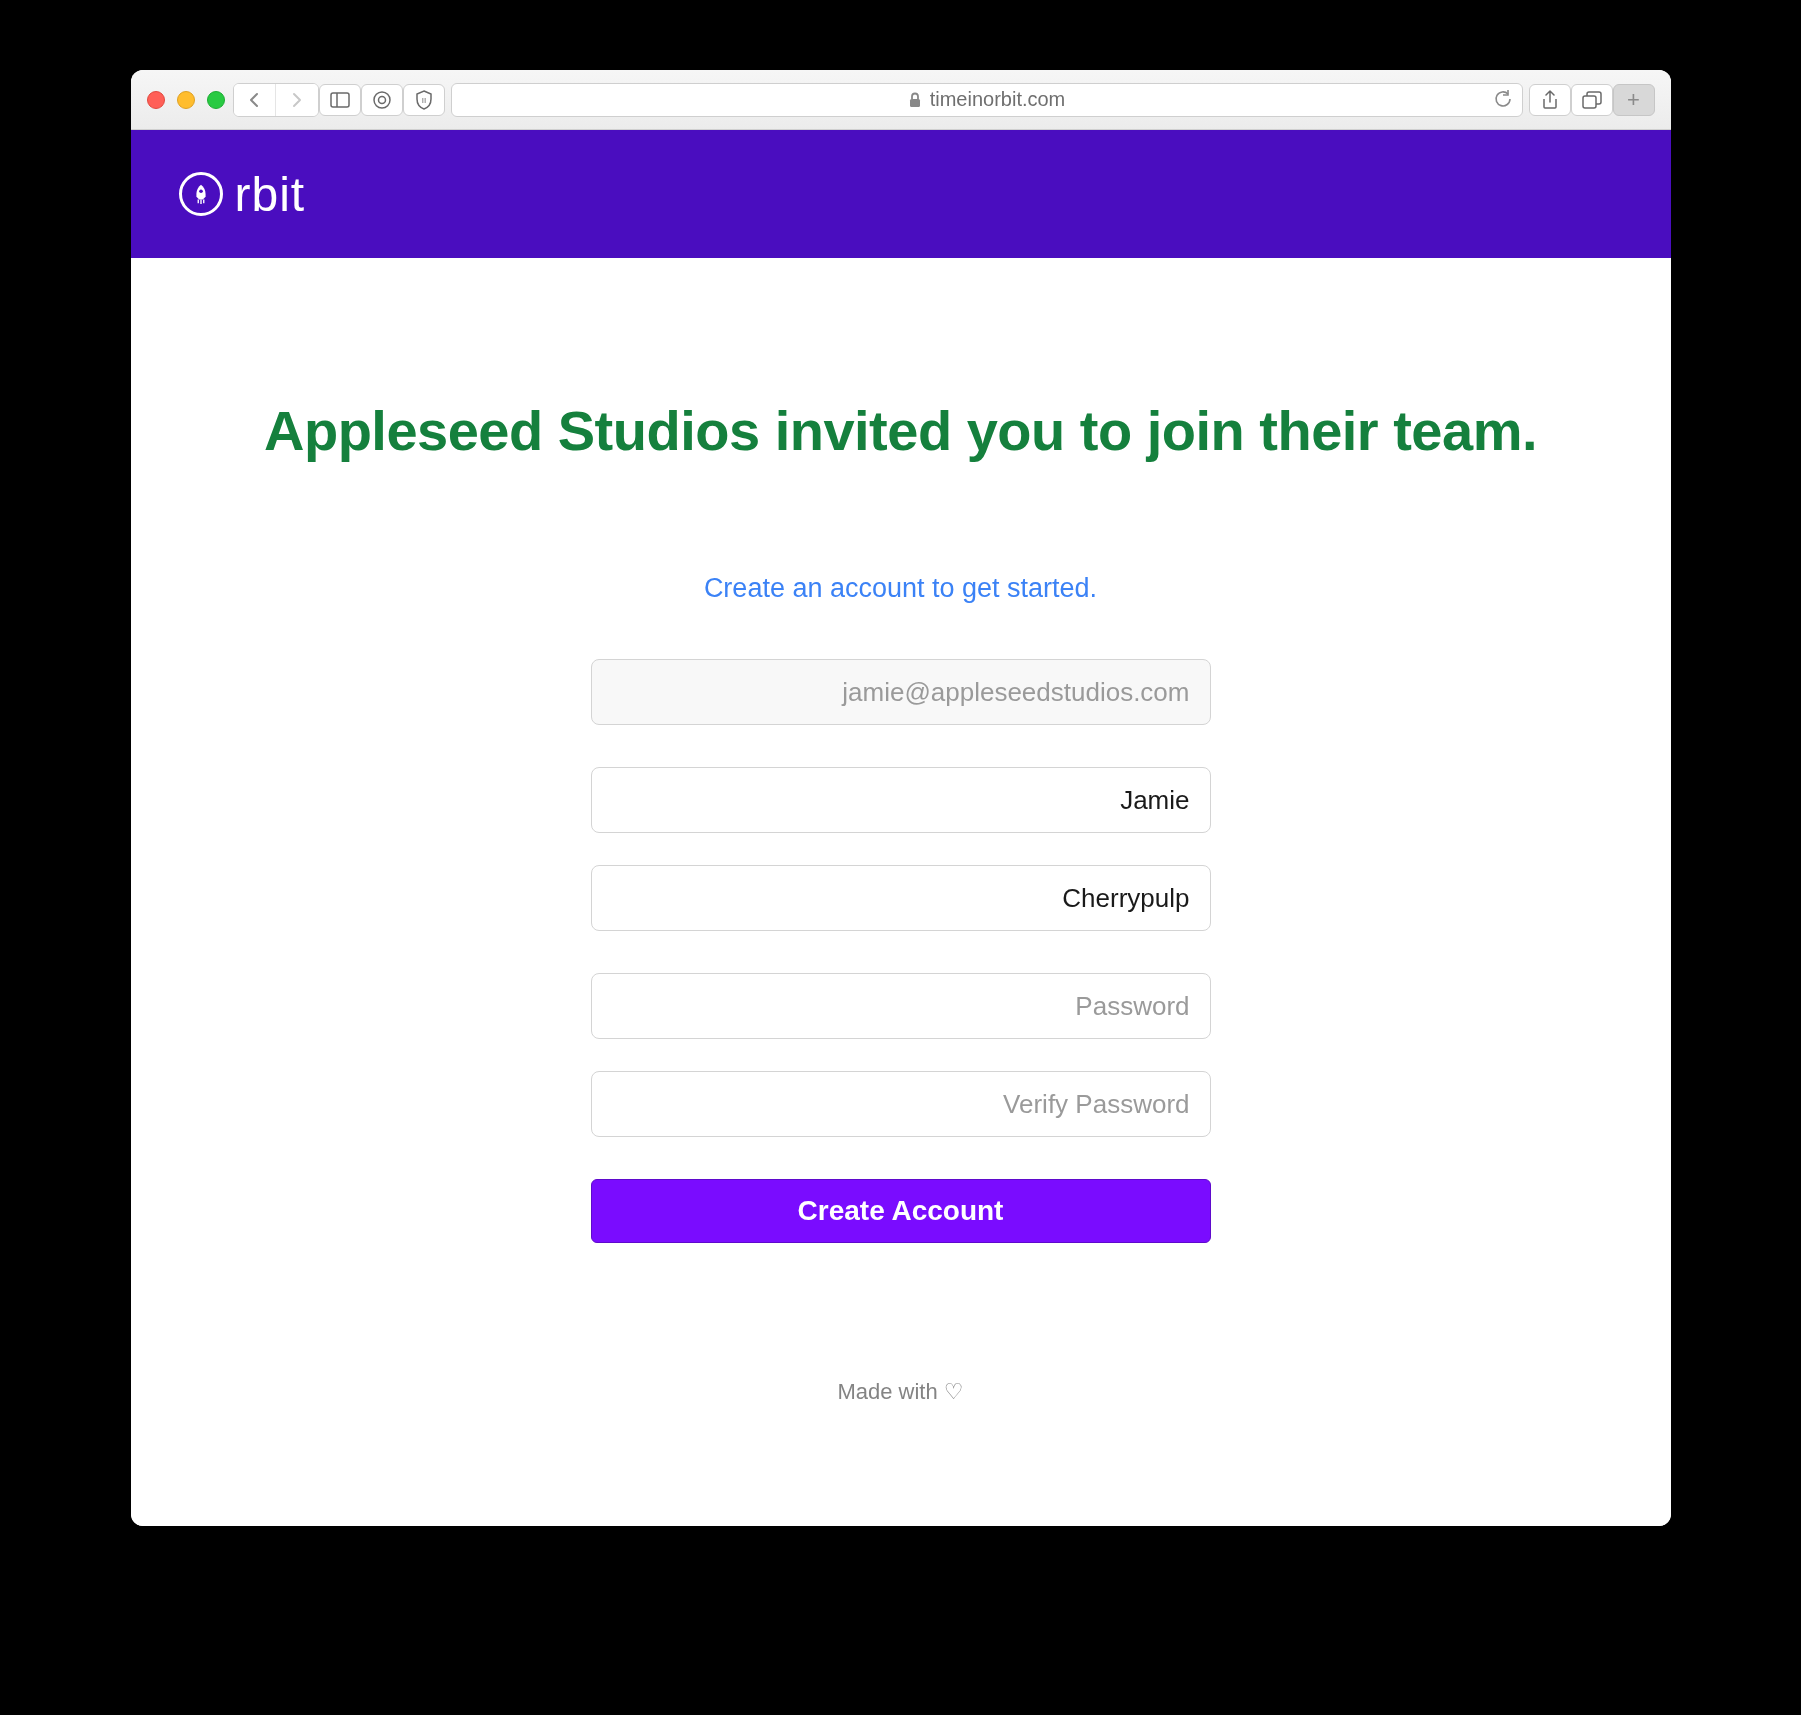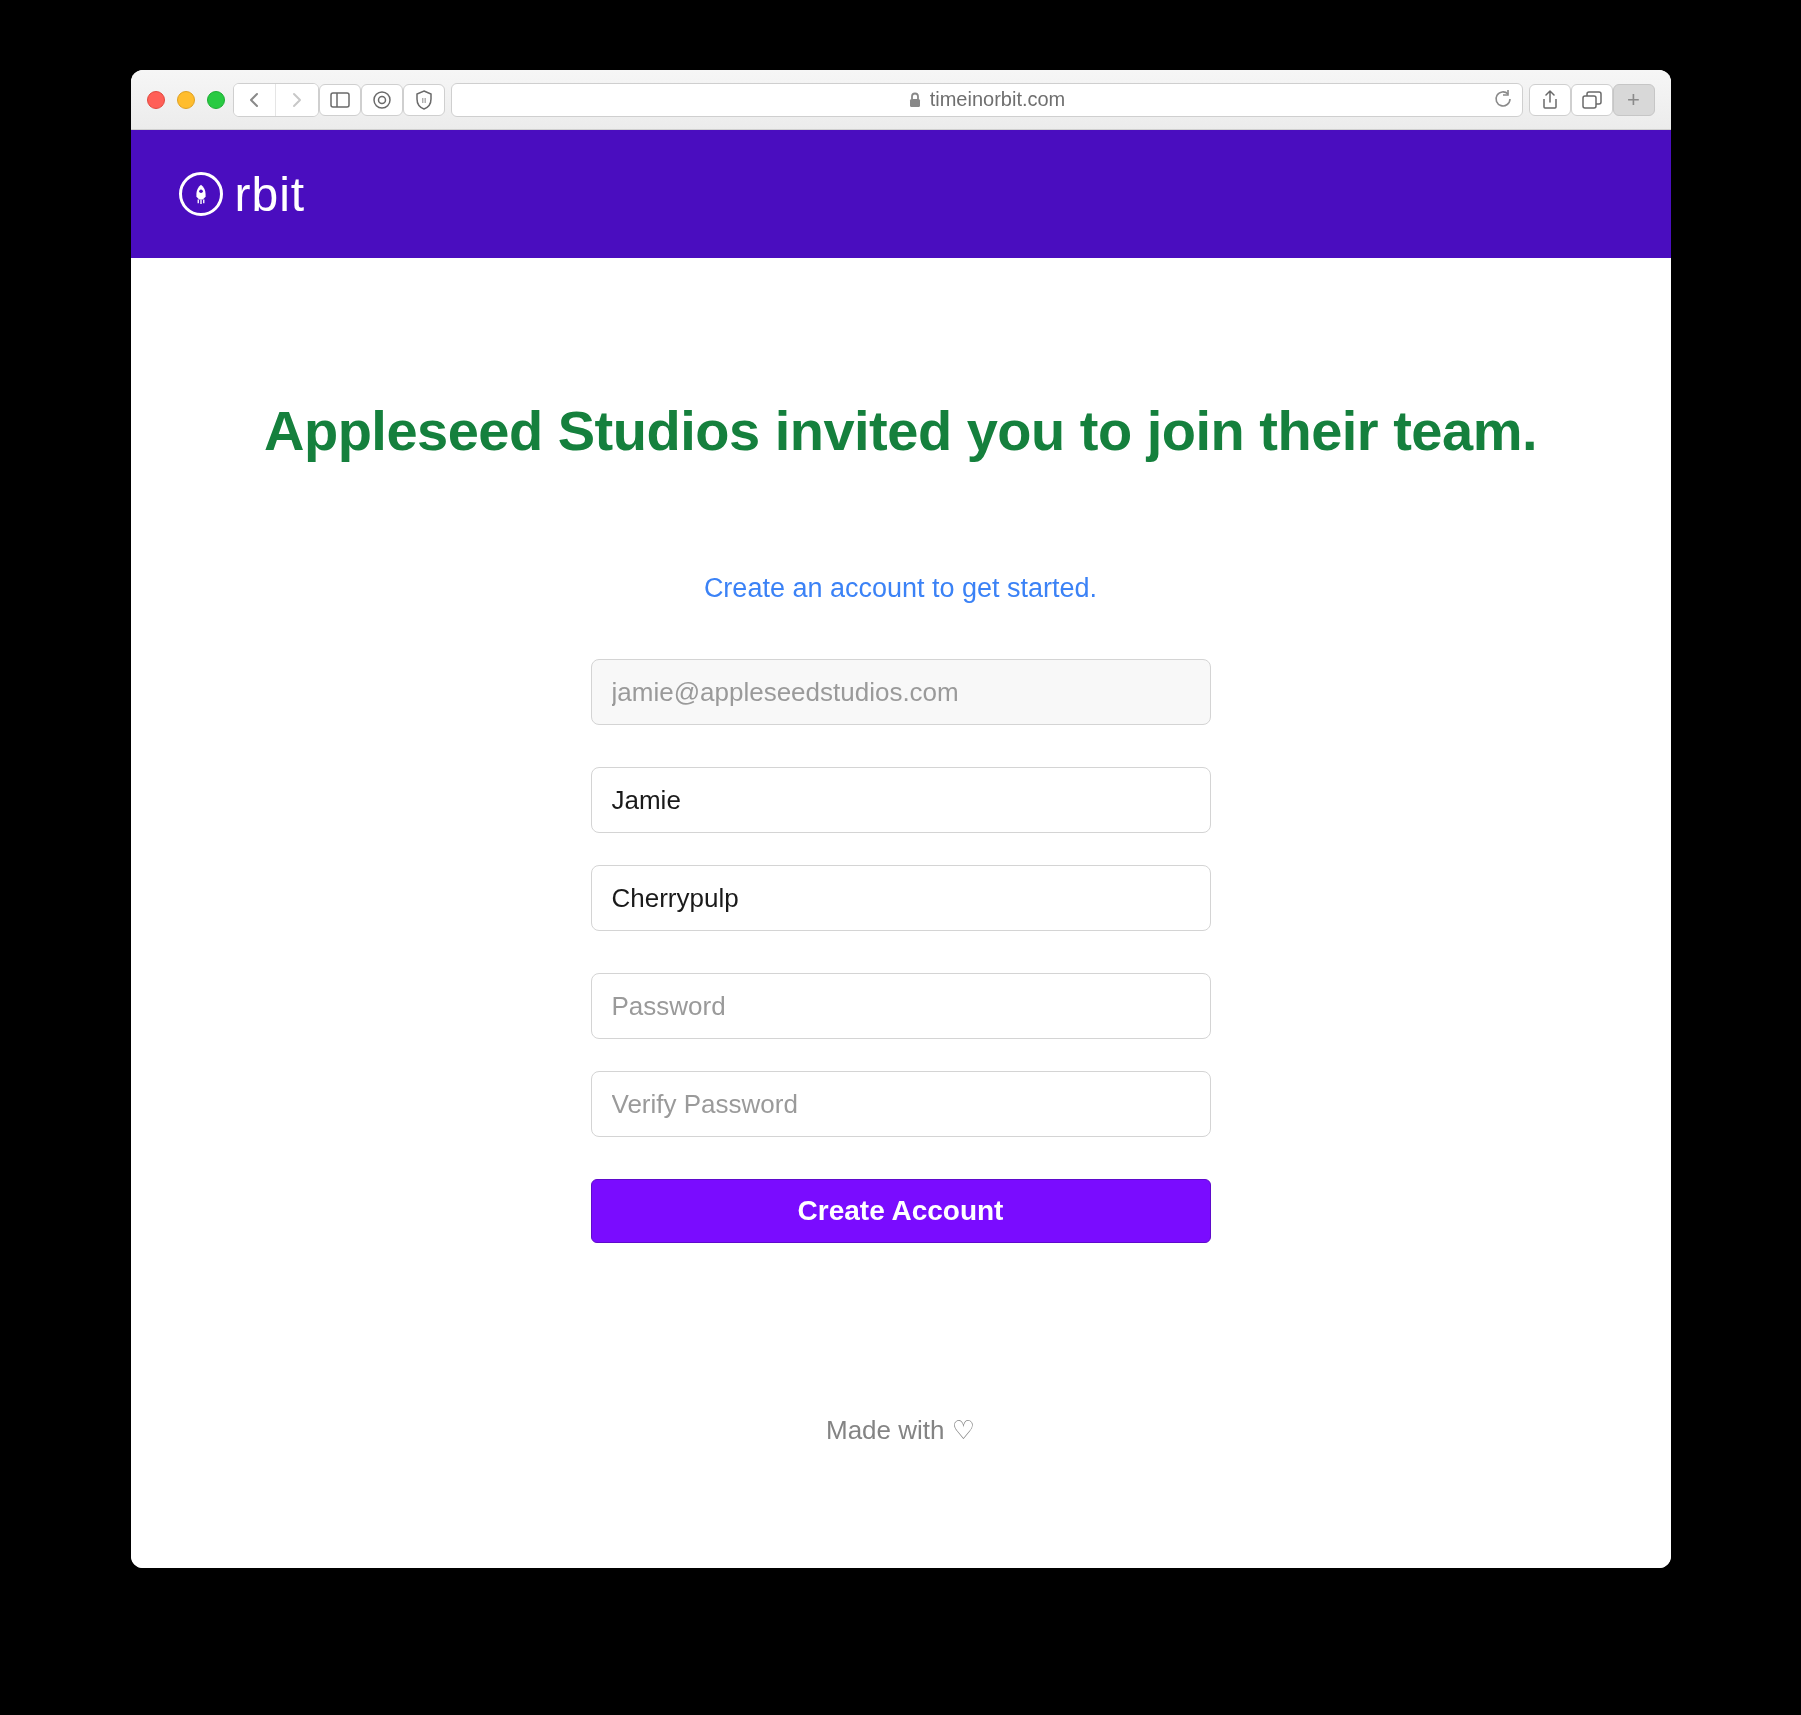--- a/index.html
+++ b/index.html
@@ -207,20 +207,21 @@
     .text-input {
       width: 100%;
       height: 66px;
       border: 1.5px solid #d4d4d4;
       border-radius: 8px;
       padding: 0 20px;
       font-size: 26px;
       color: #1a1a1a;
       background: #fff;
       font-family: inherit;
+      text-align: right;
     }
     
     .text-input::placeholder {
       color: #9a9a9a;
     }
     
     .text-input:disabled {
       background: #f8f8f8;
       color: #9a9a9a;
     }
@@ -239,23 +240,22 @@
       font-size: 28px;
       font-weight: 700;
       cursor: pointer;
       font-family: inherit;
     }
     
     .footer {
       padding: 130px 0 56px;
       text-align: center;
       color: #848484;
-      font-size: 26px;
+      font-size: 22px;
       line-height: 1.7;
-      margin-top: 35px;
     }
     
     svg { display: block; }
   </style>
 </head>
 <body>
 
 <div class="browser-window">
 
   <div class="browser-toolbar">

